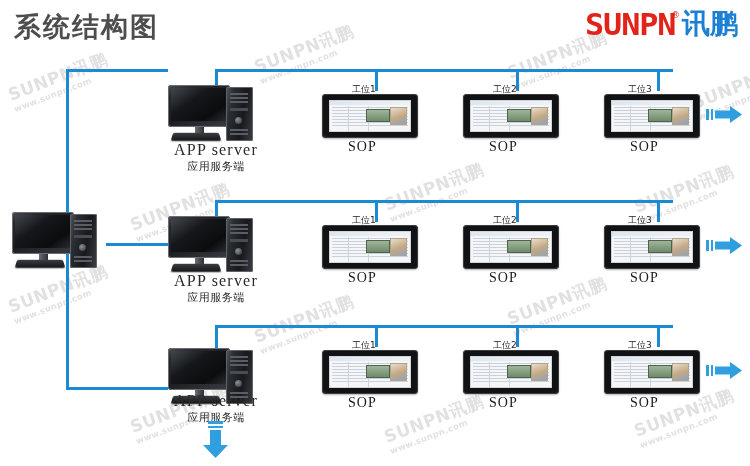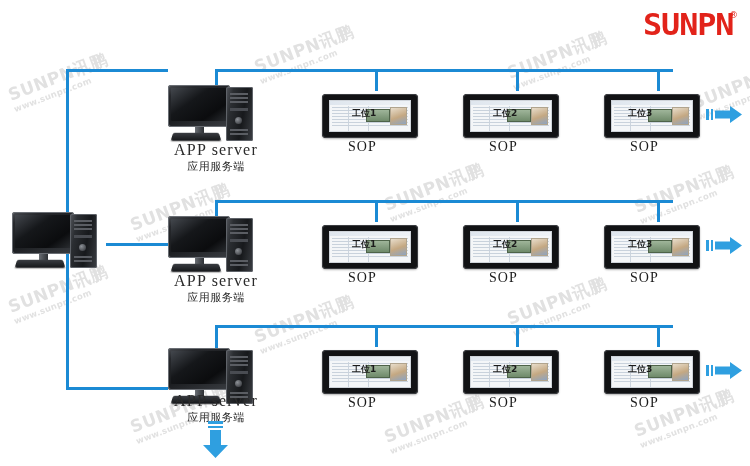--- a/index.html
+++ b/index.html
@@ -138,21 +138,21 @@
   }
   .ws .scr .photo{
     position:absolute;right:3px;top:6px;width:15px;height:16px;
     background:linear-gradient(160deg,#e8ddcb,#c4a882 55%,#8ea4c0 100%);
     border:1px solid #b2a übrig;
     border:1px solid #b0a48e;
   }
   .ws-top{
     position:absolute;z-index:14;
     font-family:"DejaVu Sans", sans-serif;
-    font-size:9px;color:#1b1b1b;white-space:nowrap;font-weight:700;margin-top:24px;
+    font-size:9px;color:#1b1b1b;white-space:nowrap;font-weight:400;
   }
   .ws-bot{
     position:absolute;z-index:14;
     font-family:"Liberation Serif", serif;
     font-size:14px;color:#1b1b1b;white-space:nowrap;letter-spacing:1px;
   }
 
   
   .ar-right{position:absolute;z-index:14;display:flex;align-items:center;}
   .ar-right .bars{display:flex;gap:2px;margin-right:2px;}
@@ -215,24 +215,26 @@
     <div class="wm" style="left:632px;top:424px;">
         <span class="w1">SUNPN讯鹏</span>
         <span class="w2">www.sunpn.com</span>
       </div>
     <div class="wm" style="left:690px;top:96px;">
         <span class="w1">SUNPN讯鹏</span>
         <span class="w2">www.sunpn.com</span>
       </div>
   </div>
 
+  <div class="title">系统结构图</div>
 
   <div class="logo">
     <div class="logo-sun">SUNPN</div>
     <div class="logo-reg">®</div>
+    <div class="logo-cn">讯鹏</div>
   </div>
 
   <div class="ln lv" style="left:66px;top:69px;height:172px;"></div>
   <div class="ln lh" style="left:66px;top:69px;width:102px;"></div>
 
   <div class="ln lh" style="left:106px;top:243px;width:62px;"></div>
 
   <div class="ln lv" style="left:66px;top:243px;height:147px;"></div>
   <div class="ln lh" style="left:66px;top:387px;width:102px;"></div>
 

